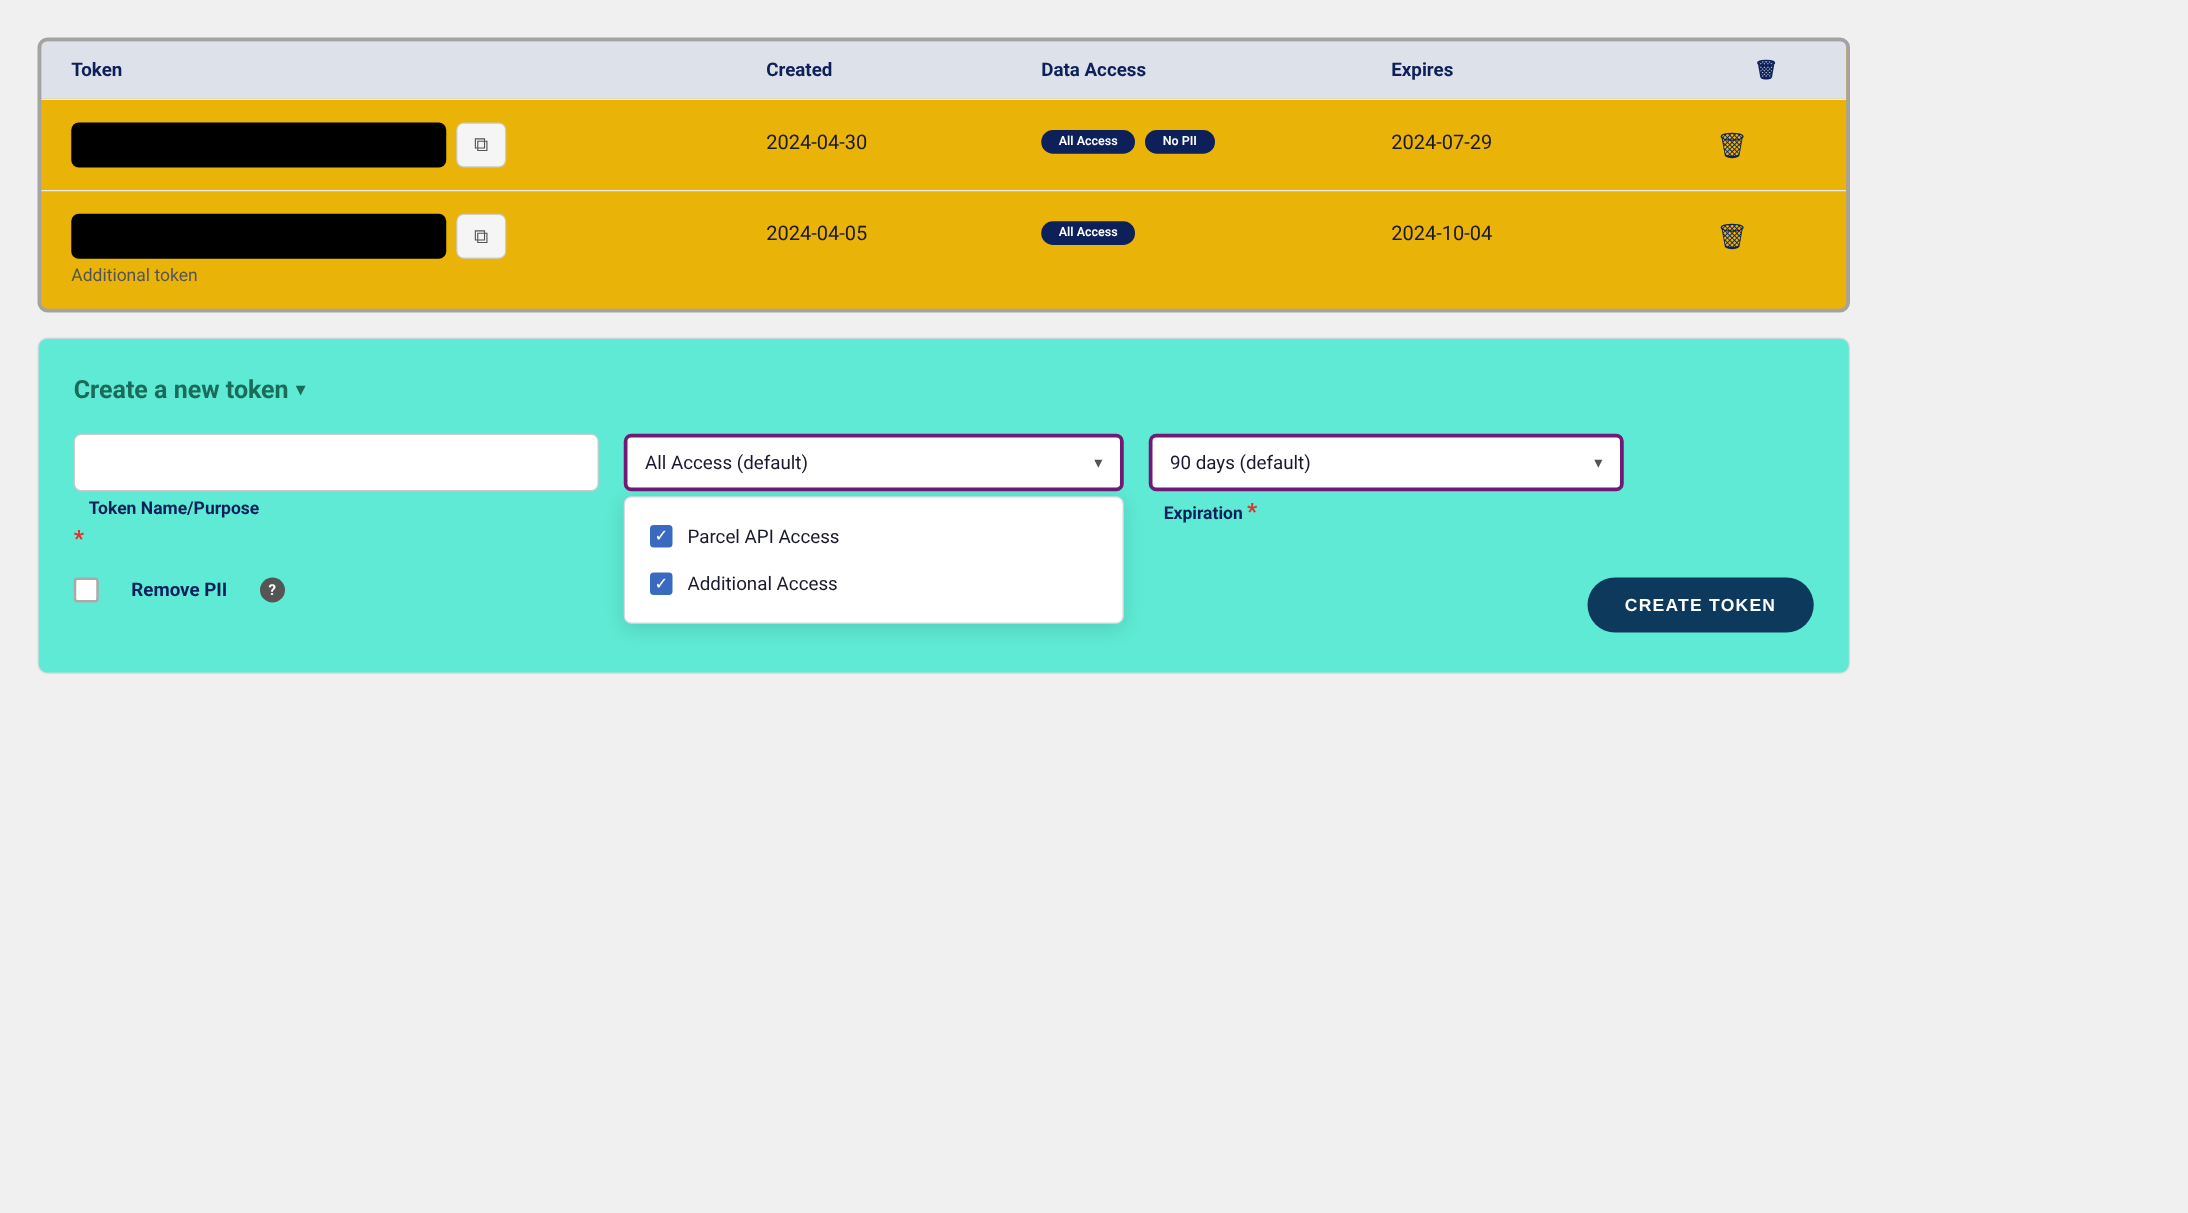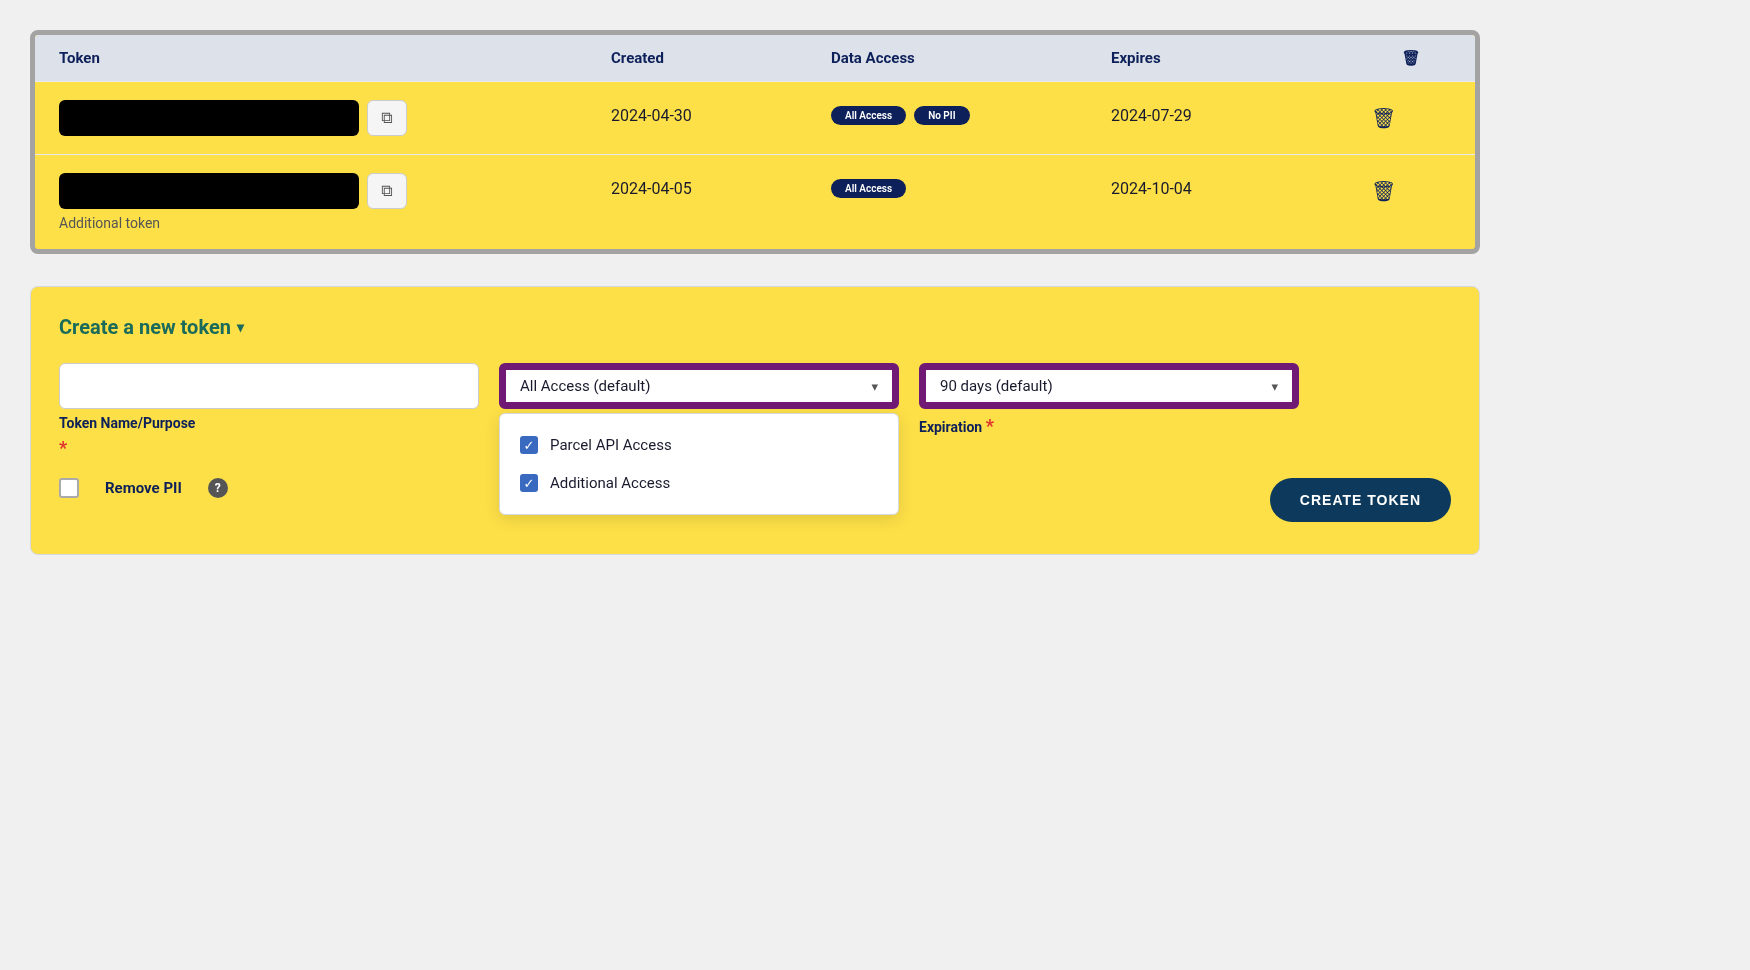--- a/index.html
+++ b/index.html
@@ -14,25 +14,25 @@
       background: #f0f0f0;
     }
     .page-title {
       font-size: 26px;
       font-weight: 700;
       color: #0d2059;
       margin-bottom: 16px;
     }
     
     .tokens-table-container {
-      background: #fde047;
-      border: 5px solid #a3a3a3;
+      background: #eab308;
+      border: 3px solid #a3a3a3;
       border-radius: 8px;
       overflow: hidden;
-      margin-bottom: 32px;
+      margin-bottom: 20px;
     }
     .table-header {
       display: grid;
       grid-template-columns: 1fr 220px 280px 260px 80px;
       background: #dde1ea;
       padding: 14px 24px;
       font-weight: 700;
       font-size: 15px;
       color: #0d2059;
       align-items: center;
@@ -107,21 +107,21 @@
     .delete-cell {
       padding-top: 6px;
       cursor: pointer;
       color: #0d2059;
       font-size: 20px;
       display: flex;
       align-items: flex-start;
     }
     
     .create-section {
-      background: #fde047;
+      background: #5eead4;
       border: 1px solid #d5d8e0;
       border-radius: 8px;
       padding: 28px 28px 32px;
     }
     .create-section-header {
       font-size: 20px;
       font-weight: 700;
       color: #1a6b5a;
       margin-bottom: 24px;
       display: flex;
@@ -152,38 +152,39 @@
       flex: 0 0 400px;
       position: relative;
     }
     .form-group.expiration {
       flex: 0 0 380px;
     }
     .form-label {
       font-size: 14px;
       font-weight: 700;
       color: #0d2059;
+      margin-left: 12px;
     }
     .required-star {
       color: #e03030;
       font-size: 18px;
       font-weight: 700;
     }
     .form-input {
       border: 1px solid #ccc;
       border-radius: 6px;
       padding: 10px 14px;
       font-size: 15px;
       background: #fff;
       height: 46px;
       width: 100%;
       outline: none;
     }
     .select-display {
-      border: 7px solid #701a75;
+      border: 3px solid #701a75;
       border-radius: 6px;
       padding: 10px 14px;
       font-size: 15px;
       background: #fff;
       height: 46px;
       width: 100%;
       cursor: pointer;
       display: flex;
       align-items: center;
       justify-content: space-between;

